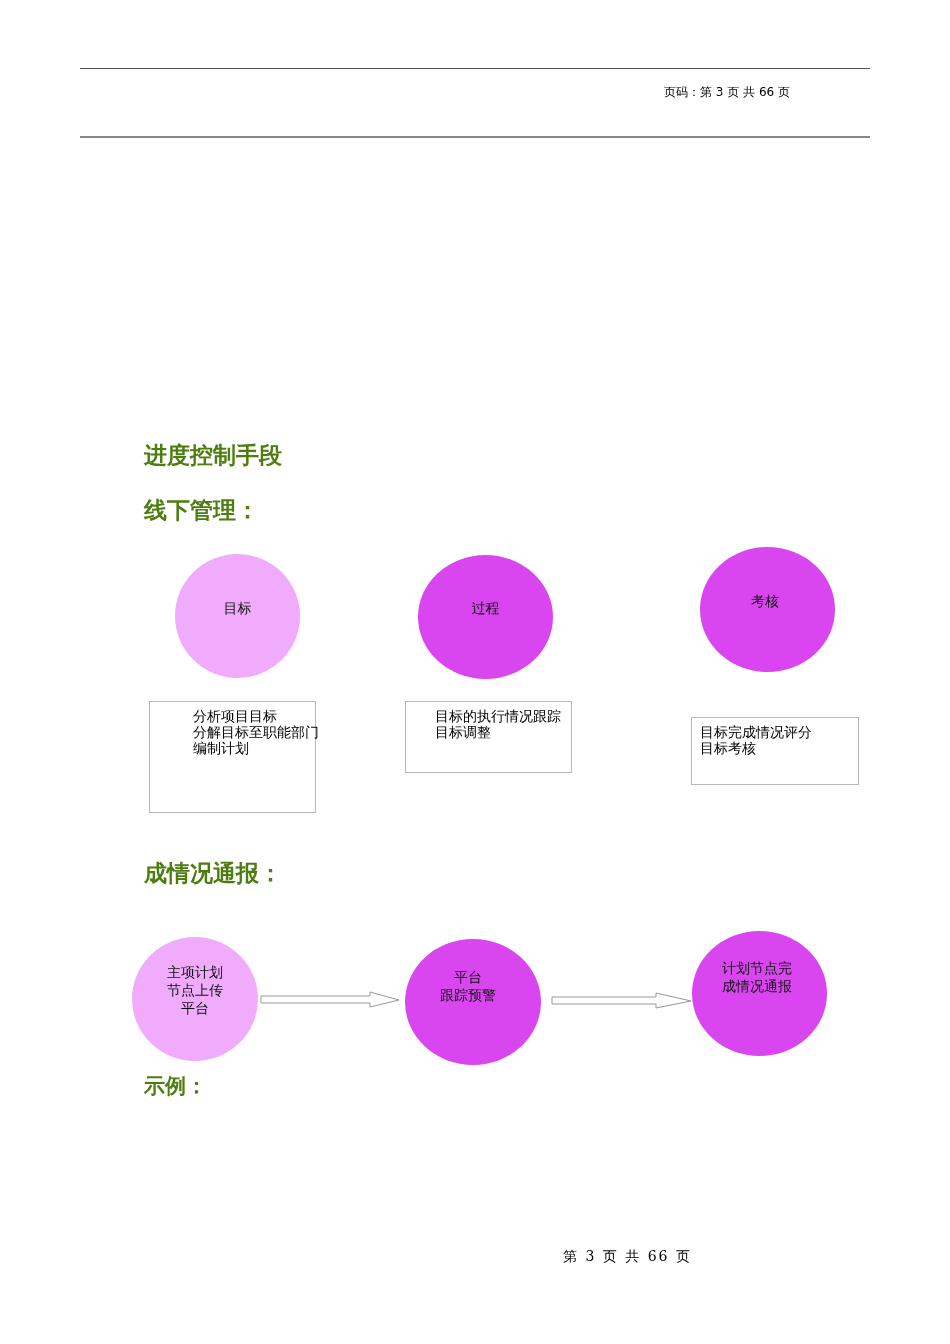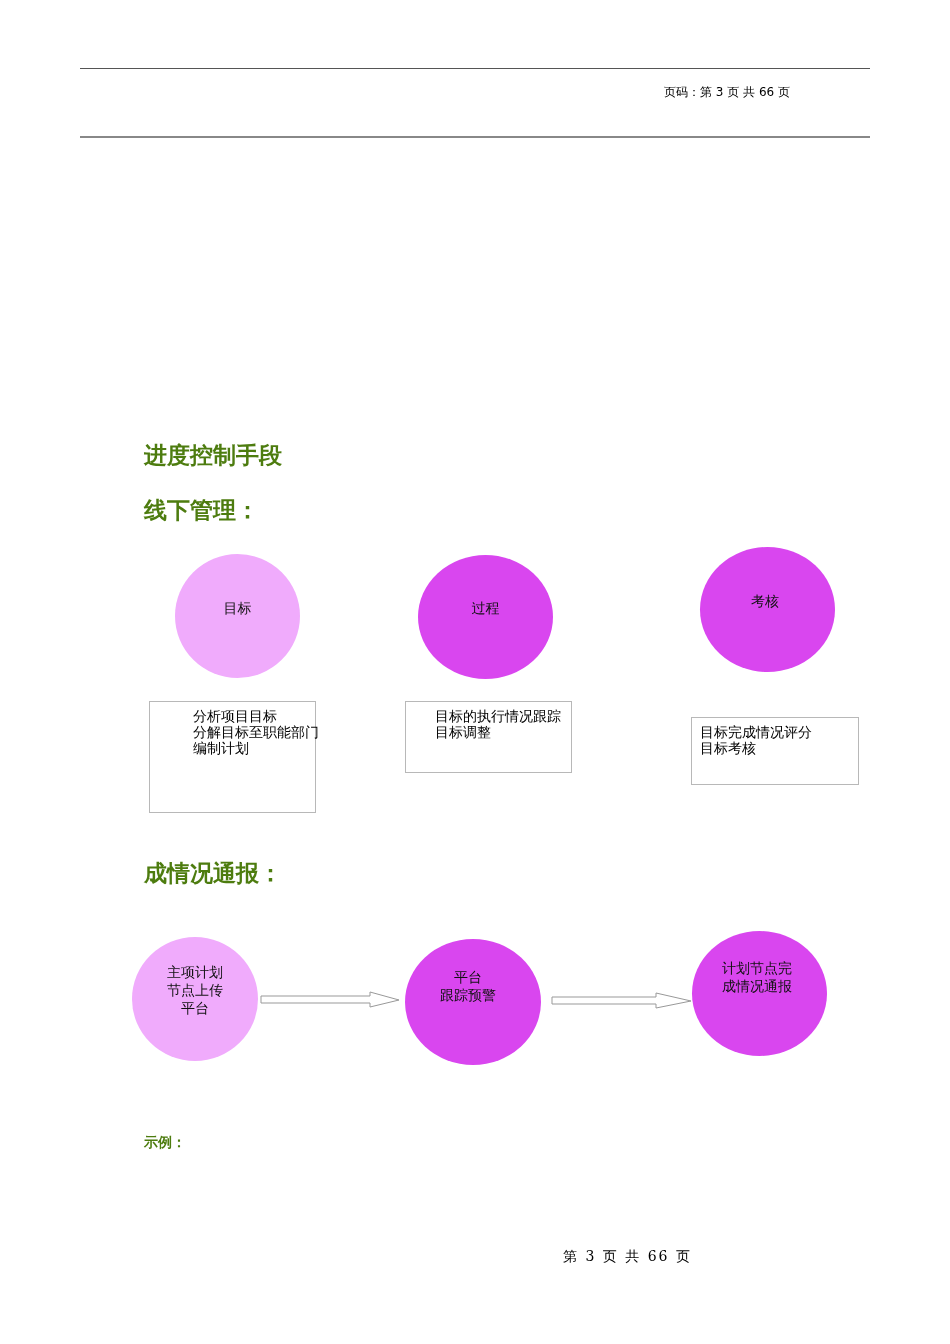--- a/index.html
+++ b/index.html
@@ -85,15 +85,15 @@
   <polygon points="1,6 105,6 105,2 140,10 105,17 105,13 1,13" fill="#fff" stroke="#999" stroke-width="1"></polygon>
 </svg>
 
 <div class="circle red" style="left:692px; top:931px; width:135px; height:125px; font-family:'DejaVu Serif','Liberation Serif',serif;">
   <div class="abs" style="left:-5px; right:0; top:28px;">
     <div>计划节点完</div>
     <div>成情况通报</div>
   </div>
 </div>
 
-<div class="abs heading" style="left:144px; top:1134px; font-size:14px;">示例：</div>
+<div class="abs heading" style="left:144px; top:1072px; font-size:21px;">示例：</div>
 
 <div class="abs footer" style="left:563px; top:1248px; white-space:nowrap;">第 3 页 共 66 页</div>
 
 </body></html>

